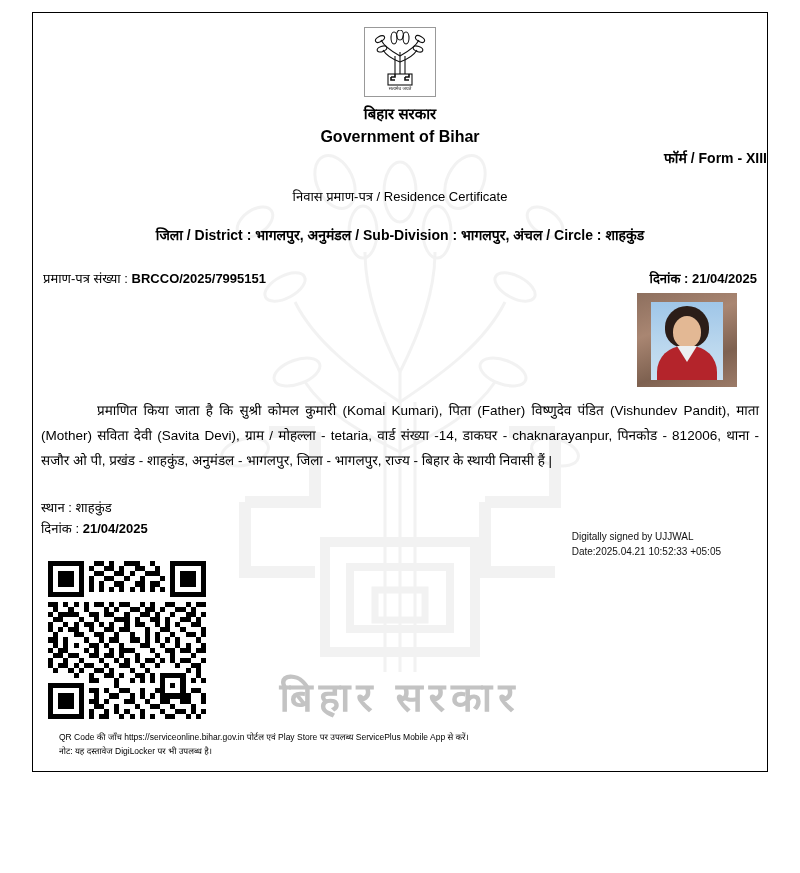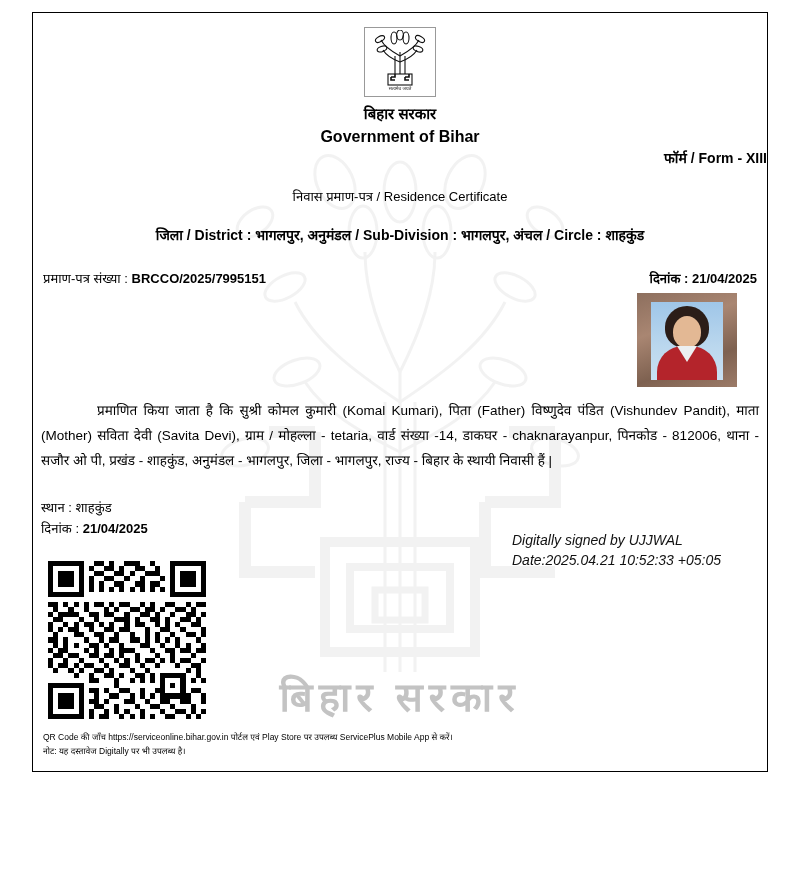--- a/index.html
+++ b/index.html
@@ -146,25 +146,24 @@
     font-size: 13px;
     line-height: 1.6;
   }
   .placedate .dt b { font-weight: bold; }
 
   
   .dsig {
     position: absolute;
     right: 46px;
     top: 517px;
-    font-size: 14px;
+    font-size: 10px;
     line-height: 1.45;
     color: #111;
     z-index: 3;
-    font-style: italic;
   }
   .sigline {
     position: absolute;
     right: 24px;
     top: 600px;
     font-size: 13.5px;
     z-index: 3;
   }
 
   
@@ -175,21 +174,21 @@
     width: 168px;
     height: 168px;
     z-index: 3;
     background: #fff;
   }
   .qr svg { display: block; }
 
   
   .footnotes {
     position: absolute;
-    left: 10px;
+    left: 26px;
     top: 718px;
     font-size: 8.5px;
     line-height: 1.6;
     z-index: 3;
   }
 </style>
 </head>
 <body>
 
 <div class="page">
@@ -559,17 +558,17 @@
             <rect x="21" y="31" width="1" height="1"></rect>
           <rect x="24" y="31" width="2" height="1"></rect>
             <rect x="28" y="31" width="1" height="1"></rect>
           <rect x="30" y="31" width="1" height="1"></rect>
         </g>
       </svg>
     </div>
 
     <div class="footnotes">
       <div>QR Code की जाँच https://serviceonline.bihar.gov.in पोर्टल एवं Play Store पर उपलब्ध ServicePlus Mobile App से करें।</div>
-      <div>नोट: यह दस्तावेज Digitally पर भी उपलब्ध है।</div>
+      <div>नोट: यह दस्तावेज DigiLocker पर भी उपलब्ध है।</div>
     </div>
 
   </div>
 </div>
 
 </body></html>

